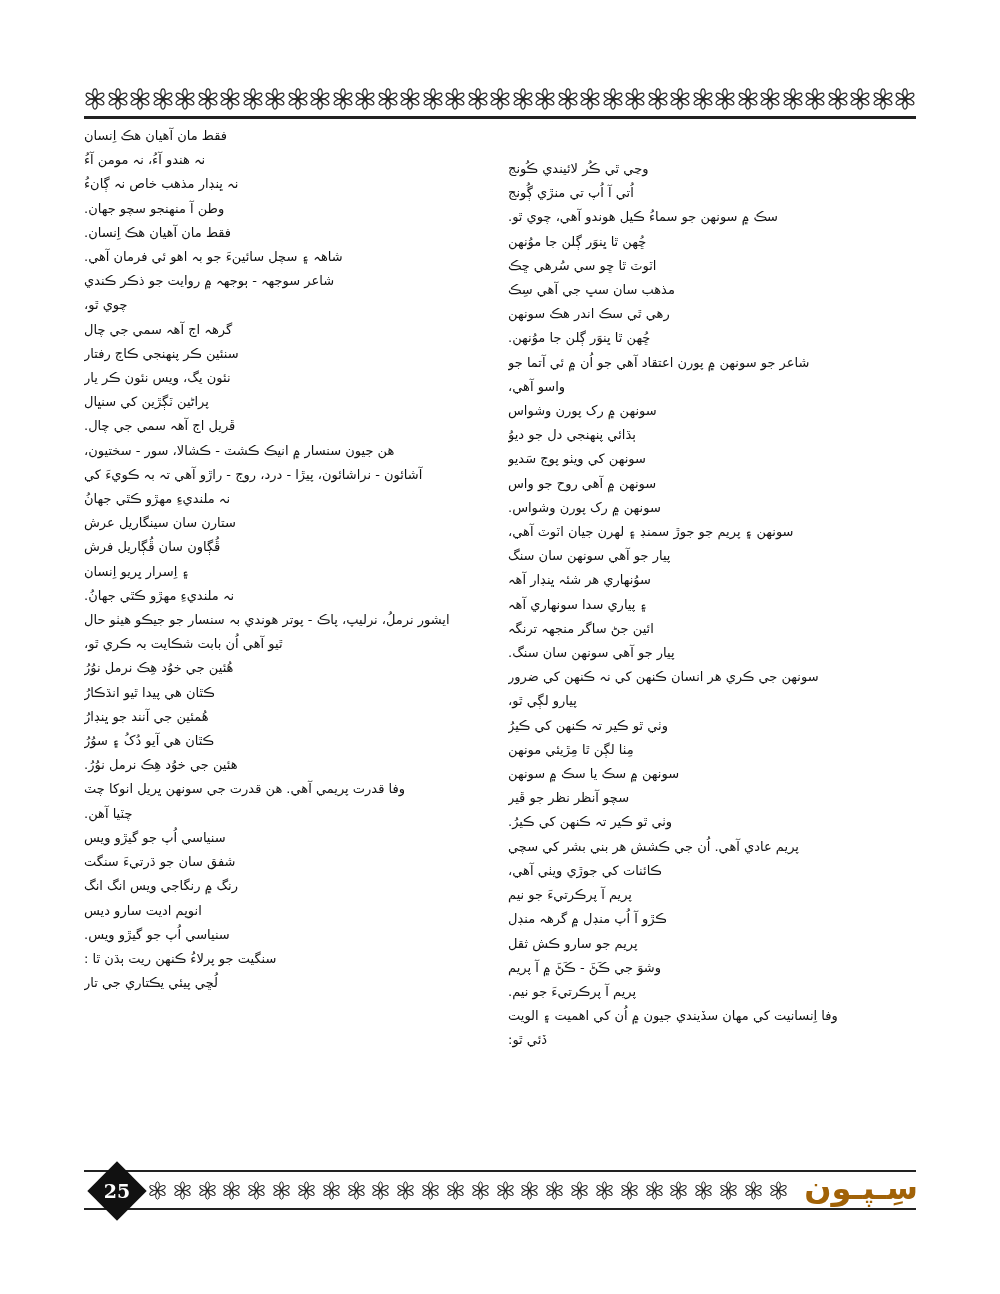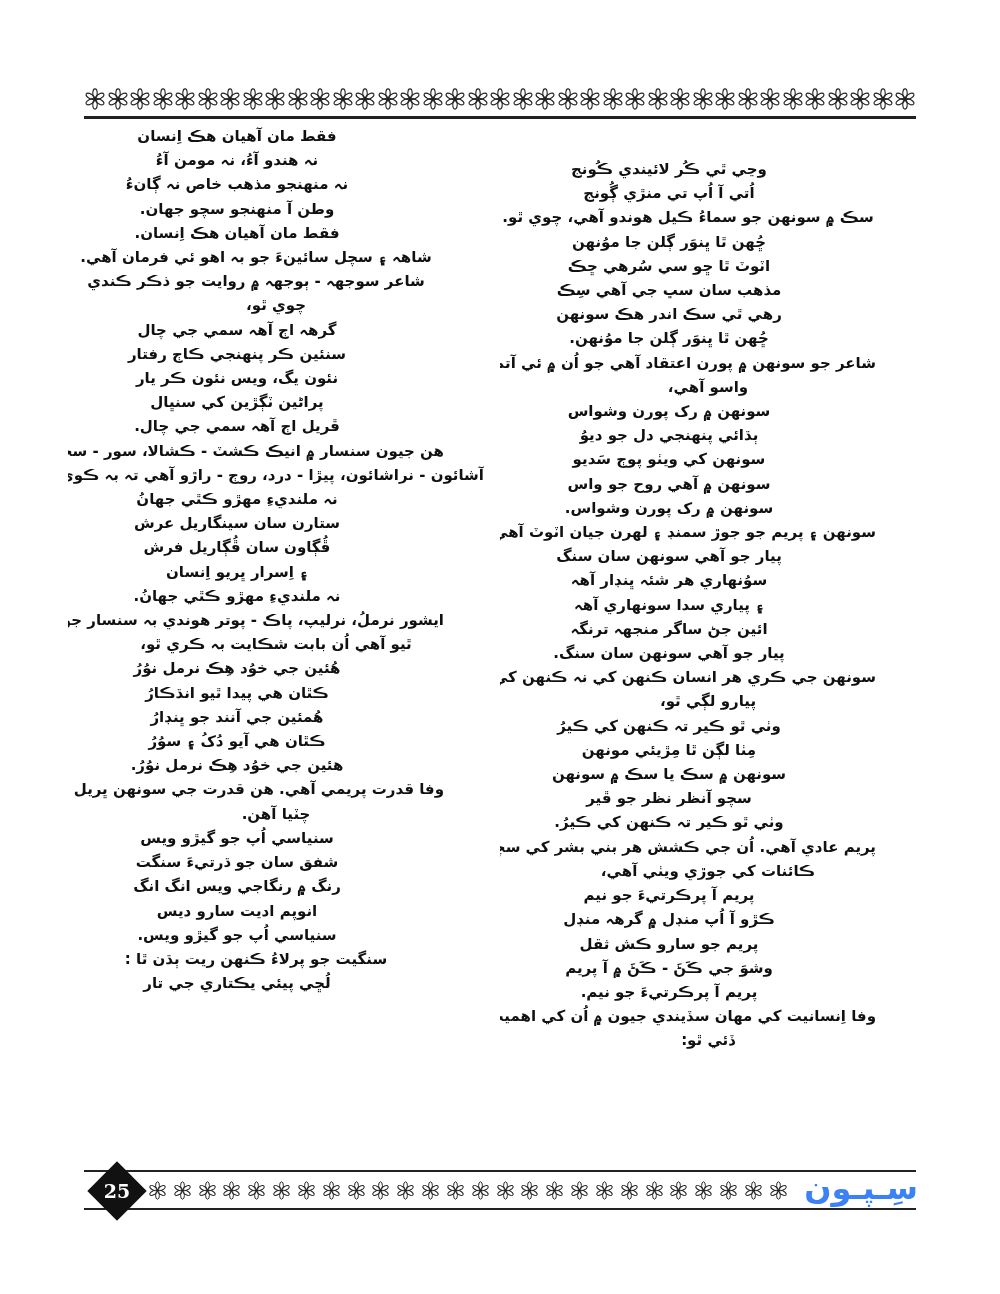--- a/index.html
+++ b/index.html
@@ -5,39 +5,39 @@
   html, body { margin:0; padding:0; background:#ffffff; }
   body { width:1000px; height:1294px; position:relative; overflow:hidden;
          font-family:"DejaVu Sans", sans-serif; color:#111; }
   .orn-row { position:absolute; left:84px; width:832px; height:26px;
              display:flex; justify-content:space-between; align-items:center; overflow:hidden; }
   .orn { width:22px; height:22px; flex:0 0 22px; }
   .orn svg { width:22px; height:22px; display:block; }
   .rule { position:absolute; left:84px; width:832px; background:#222; }
   .columns { position:absolute; top:124px; left:84px; width:832px; height:1030px;
              display:flex; flex-direction:row; direction:rtl; }
-  .col { width:416px; direction:rtl; text-align:center; font-weight:bold;
-         font-size:15px; line-height:24.2px; }
+  .col { width:416px; direction:rtl; text-align:left; font-weight:normal;
+         font-size:13px; line-height:24.2px; }
   .col-right { padding-left:8px;margin-top:33px; }
   .col-left { padding-right:8px; }
   .line { white-space:nowrap; overflow:hidden; }
   .verse { padding-right:78px; }
   .prose { padding-right:40px; }
   .prose-cont { padding-right:0; }
   .footer-badge { position:absolute; left:96px; top:1170px; width:42px; height:42px;
                   transform:rotate(45deg); background:#111; }
   .footer-num { position:absolute; left:96px; top:1176px; width:42px; height:30px;
                 color:#fff; font-family:"DejaVu Serif", serif; font-size:19px;
                 text-align:center; line-height:30px; font-weight:bold; }
   .footer-orn { position:absolute; left:148px; width:640px; top:1178px; height:24px;
                 display:flex; justify-content:space-between; align-items:center; overflow:hidden; }
   .footer-orn .orn, .footer-orn .orn svg { width:19px; height:19px; flex:0 0 19px; }
   .masthead { position:absolute; left:790px; top:1168px; width:128px; height:40px;
               font-size:32px; font-weight:bold; text-align:right; direction:rtl;
-              line-height:40px; color:#3b82f6; }
+              line-height:40px; color:#a16207; }
 </style>
 </head>
 <body>
 
 <div class="orn-row" id="header-orn" style="top:86px;">
   <span class="orn">
     <svg viewBox="0 0 24 24">
       <g fill="none" stroke="#222" stroke-width="1.2">
         <ellipse cx="12" cy="6" rx="2.4" ry="5"></ellipse>
         <ellipse cx="12" cy="6" rx="2.4" ry="5" transform="rotate(60 12 12)"></ellipse>
@@ -592,21 +592,21 @@
       <div class="line verse">ڪڙو آ اُپ منڊل ۾ گرهہ منڊل</div>
       <div class="line verse">پريم جو سارو ڪش ثقل</div>
       <div class="line verse">وشوَ جي ڪَڻَ - ڪَڻَ ۾ آ پريم</div>
       <div class="line verse">پريم آ پرڪرتيءَ جو نيم.</div>
       <div class="line prose">وفا اِنسانيت کي مهان سڏيندي جيون ۾ اُن کي اهميت ۽ الويت</div>
       <div class="line prose-cont">ڏئي ٿو:</div>
     </div>
   <div class="col col-left" id="col-left">
       <div class="line verse">فقط مان آهيان هڪ اِنسان</div>
       <div class="line verse">نہ هندو آءُ، نہ مومن آءُ</div>
-      <div class="line verse">نہ منهنجو مذهب خاص نہ ڳانءُ</div>
+      <div class="line verse">نہ ڀنڊار مذهب خاص نہ ڳانءُ</div>
       <div class="line verse">وطن آ منهنجو سچو جهان.</div>
       <div class="line verse">فقط مان آهيان هڪ اِنسان.</div>
       <div class="line prose">شاهہ ۽ سچل سائينءَ جو بہ اهو ئي فرمان آهي.</div>
       <div class="line prose">شاعر سوجهہ - ٻوجهہ ۾ روايت جو ذڪر ڪندي</div>
       <div class="line prose-cont">چوي ٿو،</div>
       <div class="line verse">گرهہ اڄ آهہ سمي جي چال</div>
       <div class="line verse">سنئين ڪر پنهنجي ڪاڄ رفتار</div>
       <div class="line verse">نئون يگ، ويس نئون ڪر يار</div>
       <div class="line verse">پراڻين ٽڳڙين کي سنڀال</div>
       <div class="line verse">ڦريل اڄ آهہ سمي جي چال.</div>

